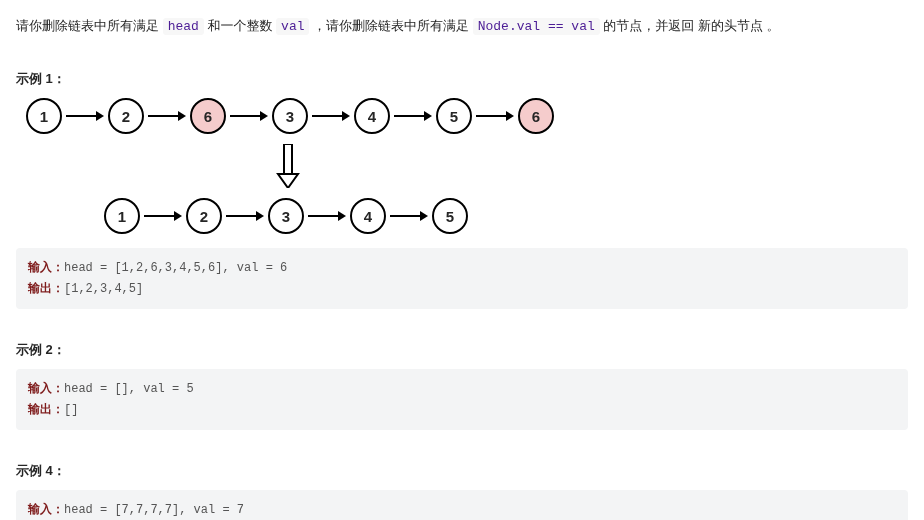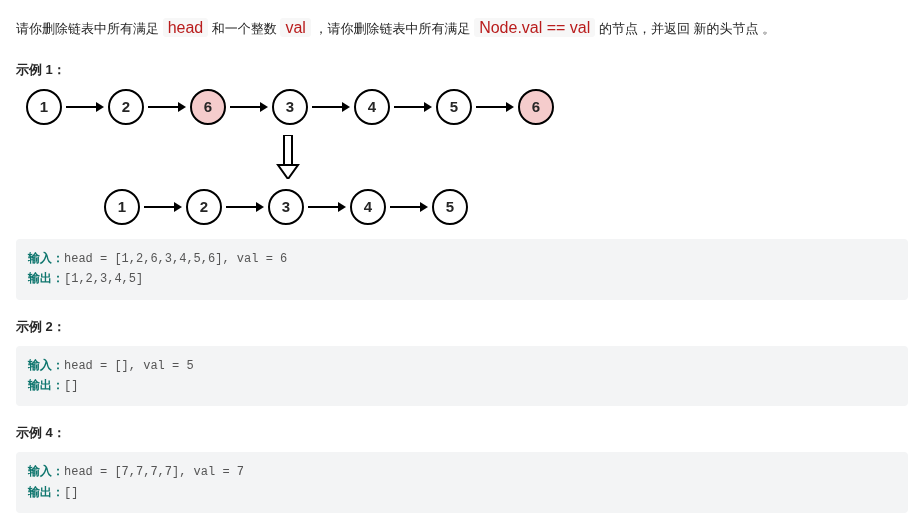--- a/index.html
+++ b/index.html
@@ -10,26 +10,26 @@
     font-size: 13px;
     color: #262626;
     background: #fff;
     width: 924px;
   }
   .intro { margin: 4px 0 16px 0; line-height: 1.8; }
   code.inline {
     background: #f7f7f7;
     border-radius: 3px;
     padding: 1px 5px;
-    font-family: Liberation Sans, sans-serif;
-    font-size: 16px;
-    color: #b91c1c;
+    font-family: Liberation Mono, monospace;
+    font-size: 13px;
+    color: #4c1d95;
   }
   .bold { font-weight: 400; }
-  .example-title { font-weight: 700; margin: 18px 0 10px 0; }
+  .example-title { font-weight: 700; margin: 32px 0 10px 0; }
   .diagram { margin: 10px 0 14px 10px; }
   .row { display: flex; align-items: center; }
   .node {
     width: 36px; height: 36px;
     border: 2px solid #000;
     border-radius: 50%;
     display: flex; align-items: center; justify-content: center;
     font-weight: 700; font-size: 15px;
     background: #fff;
   }
@@ -56,21 +56,21 @@
     background: #f3f4f5;
     border-radius: 4px;
     padding: 10px 12px;
     font-family: Menlo, Monaco, Consolas, "Courier New", monospace;
     font-size: 12px;
     line-height: 1.7;
     margin: 10px 0;
     white-space: pre-wrap;
     color: #555;
   }
-  pre.codeblock .lbl { font-weight: 700; color: #0f766e; }
+  pre.codeblock .lbl { font-weight: 700; color: #7f1d1d; }
 </style>
 </head>
 <body>
 
 <p class="intro">
   <span>请你删除链表中所有满足 </span><code class="inline">head</code><span> 和一个整数 </span><code class="inline">val</code><span> ，请你删除链表中所有满足 </span><code class="inline">Node.val == val</code><span> 的节点，并返回 </span><span class="bold">新的头节点</span><span> 。</span>
 </p>
 
 <div class="example-title">示例 1：</div>
 

